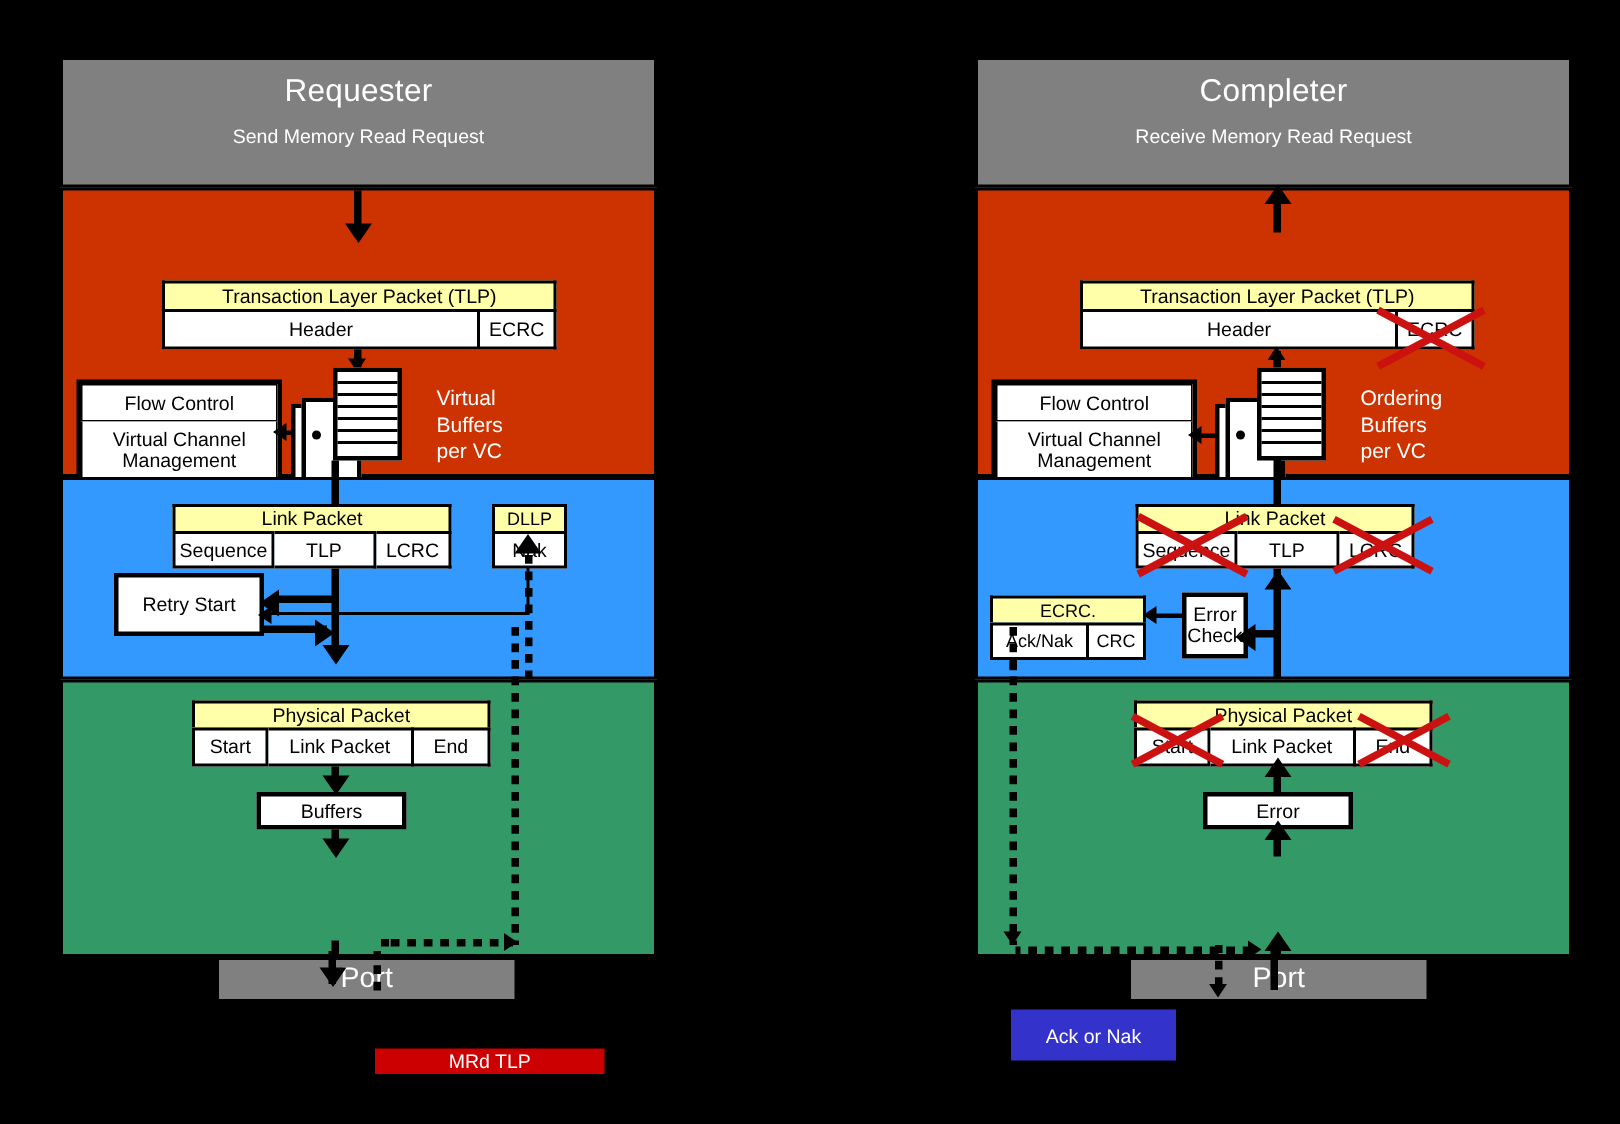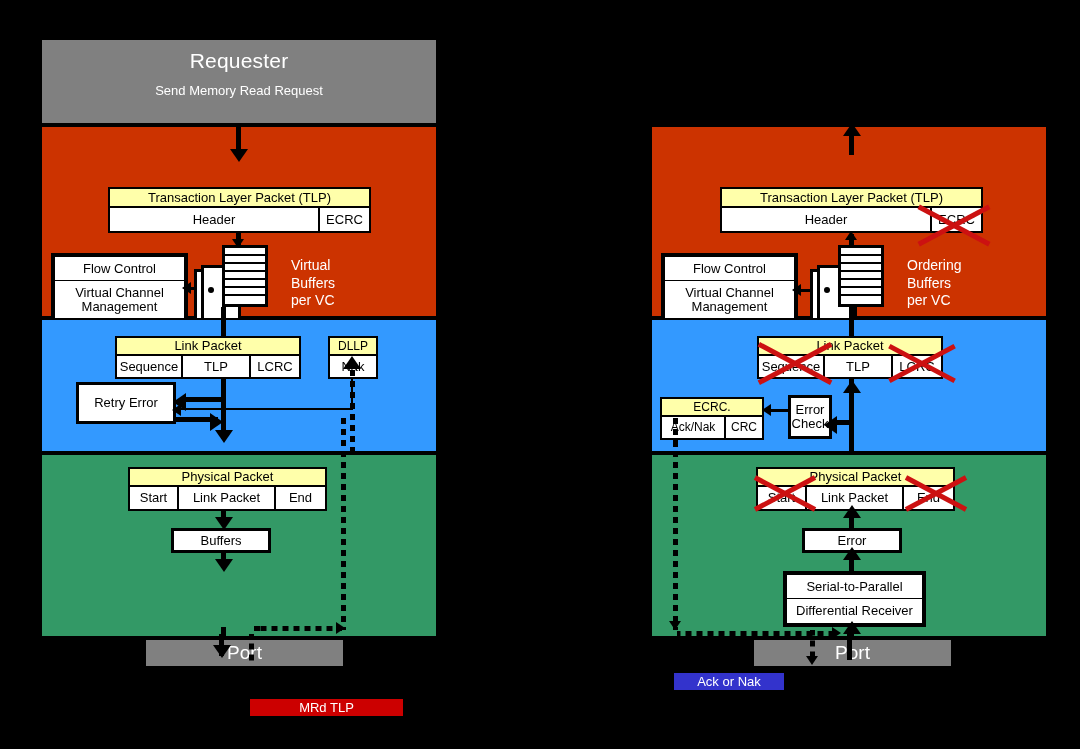--- a/index.html
+++ b/index.html
@@ -135,21 +135,21 @@
           <div class="box" style="position:relative;width:68px;height:25px;border-left:none;">TLP</div>
           <div class="box" style="position:relative;width:50px;height:25px;border-left:none;">LCRC</div>
         </div>
       </div>
 
       <div style="position:absolute;left:286px;top:16px;width:50px;">
         <div class="box yellow" style="position:relative;width:50px;height:18px;border-bottom:none;font-size:12px;">DLLP</div>
         <div class="box" style="position:relative;width:50px;height:25px;">Nak</div>
       </div>
 
-      <div class="box" style="left:34px;top:62px;width:100px;height:42px;border-width:3px;">Retry Error</div>
+      <div class="box" style="left:34px;top:62px;width:100px;height:42px;border-width:3px;">Retry Start</div>
 
       <div class="hline" style="left:143px;top:77px;width:40px;"></div>
       <div class="arrow-l" style="left:131px;top:73px;"></div>
 
       <div class="thinline" style="left:309px;top:58px;width:2px;height:31px;"></div>
       <div class="thinline" style="left:137px;top:88px;width:174px;height:2px;"></div>
       <div class="arrow-l sm" style="left:130px;top:84px;"></div>
 
       <div class="hline" style="left:134px;top:97px;width:42px;"></div>
       <div class="arrow-r" style="left:168px;top:93px;"></div>
@@ -188,20 +188,24 @@
     </div>
 
     <div class="port" style="left:106px;top:602px;width:197px;height:26px;">Port</div>
     <div class="vline" style="left:179px;top:596px;height:22px;"></div>
     <div class="arrow-d" style="left:173px;top:607px;"></div>
     <div class="dotv" style="left:209px;top:596px;height:30px;"></div>
   </div>
 
   <div class="panel" style="left:650px;top:38px;height:600px;">
 
+    <div class="band b-gray" style="top:0;height:87px;">
+      <div class="hdr-title" style="top:9px;">Completer</div>
+      <div class="hdr-sub" style="top:43px;">Receive Memory Read Request</div>
+    </div>
 
     <div class="band b-red" style="top:87px;height:193px;">
 
       <div class="vline" style="left:197px;top:8px;height:20px;"></div>
       <div class="arrow-u" style="left:191px;top:-4px;"></div>
 
       <div style="position:absolute;left:68px;top:60px;width:263px;">
         <div class="box yellow" style="position:relative;width:263px;height:19px;border-bottom:none;">Transaction Layer Packet (TLP)</div>
         <div style="display:flex;">
           <div class="box" style="position:relative;width:212px;height:27px;">Header</div>
@@ -315,36 +319,32 @@
       </div>
 
       <div class="vline" style="left:197px;top:56px;height:18px;"></div>
       <div class="arrow-u" style="left:191px;top:50px;"></div>
 
       <div class="box" style="left:150px;top:73px;width:100px;height:25px;border-width:3px;">Error</div>
 
       <div class="vline" style="left:197px;top:98px;height:18px;"></div>
       <div class="arrow-u" style="left:191px;top:92px;"></div>
 
-      <div style="position:absolute;left:131px;top:116px;width:137px;border:3px solid #000;">
-        <div class="box" style="position:relative;width:100%;height:25px;border:1px solid #000;">Serial-to-Parallel</div>
-        <div class="box" style="position:relative;width:100%;height:25px;border:1px solid #000;border-top:none;">Differential Receiver</div>
-      </div>
 
       <div class="vline" style="left:197px;top:172px;height:32px;"></div>
       <div class="arrow-u" style="left:191px;top:166px;"></div>
 
       <div class="dotv" style="left:21px;top:-40px;height:215px;"></div>
       <div class="arrow-d sm" style="left:17px;top:166px;"></div>
       <div class="doth" style="left:25px;top:176px;width:160px;"></div>
       <div class="arrow-r sm" style="left:180px;top:172px;"></div>
     </div>
 
     <div class="port" style="left:104px;top:602px;width:197px;height:26px;">Port</div>
     <div class="vline" style="left:197px;top:596px;height:26px;"></div>
     <div class="dotv" style="left:160px;top:592px;height:32px;"></div>
     <div class="arrow-d sm" style="left:156px;top:618px;"></div>
   </div>
 
   <div class="legend red" style="left:250px;top:699px;width:153px;height:17px;">MRd TLP</div>
-  <div class="legend blue" style="left:674px;top:673px;width:110px;height:17px;">Ack or Nak</div>
+  <div class="legend blue" style="left:674px;top:673px;width:110px;height:34px;">Ack or Nak</div>
 
 </div>
 
 </body></html>

